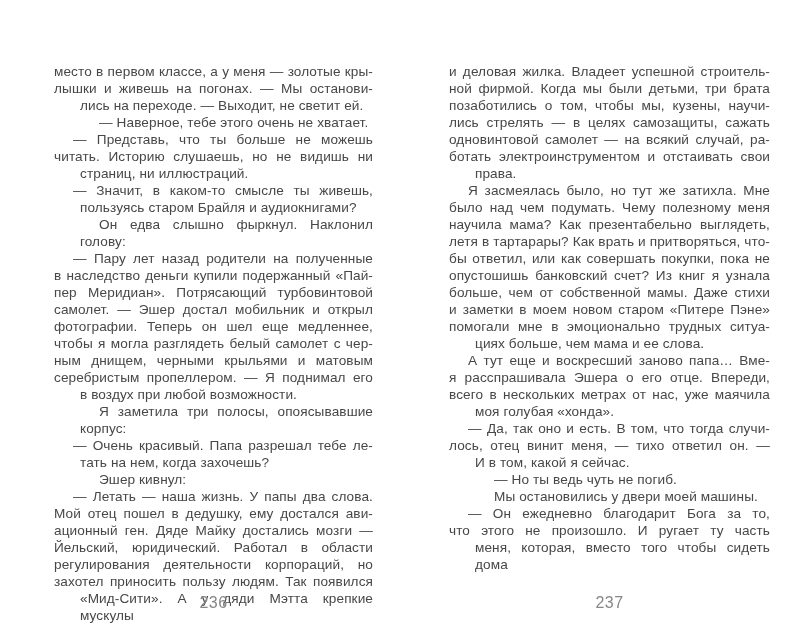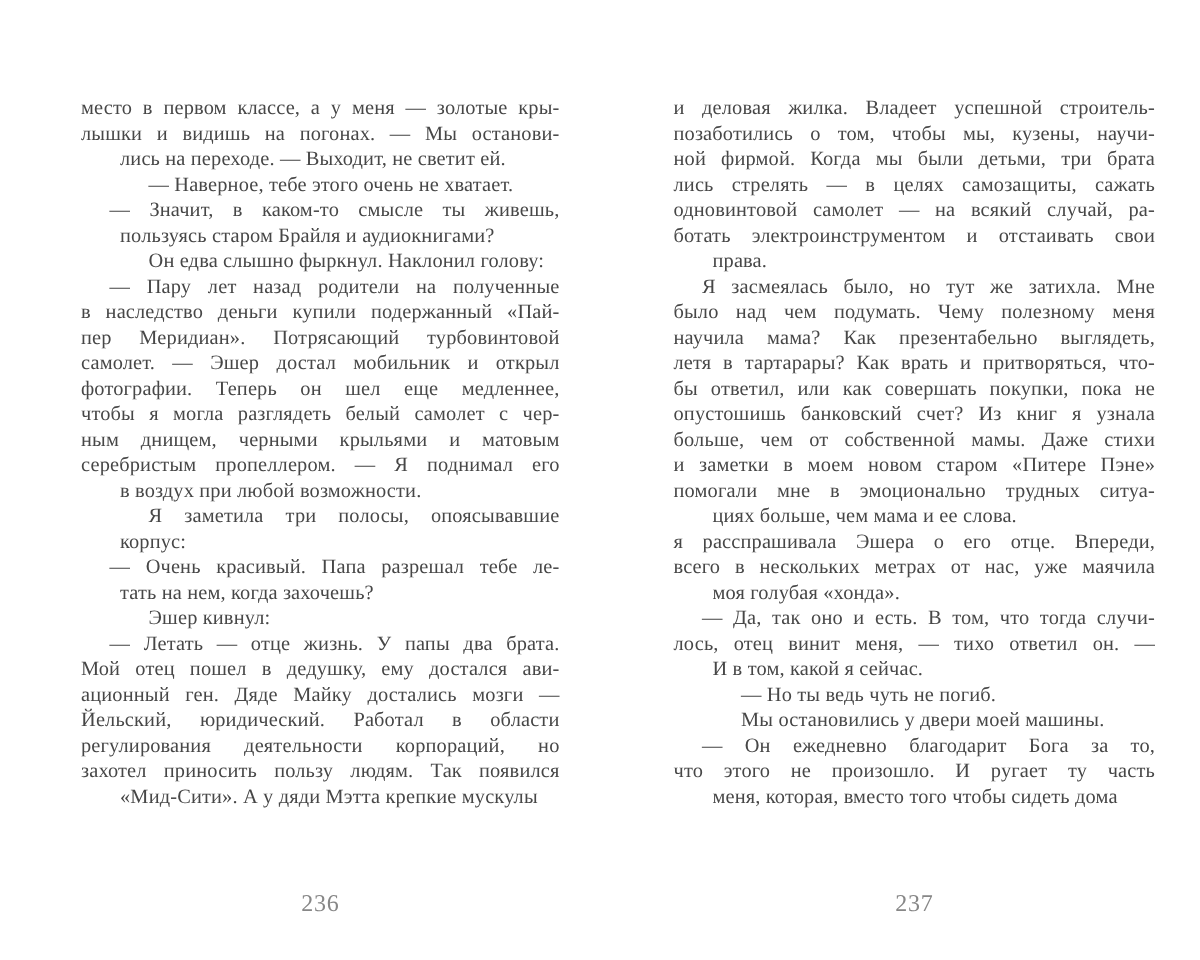--- a/index.html
+++ b/index.html
@@ -6,21 +6,21 @@
     margin: 0;
     padding: 0;
     background: #ffffff;
   }
   #viewport {
     position: relative;
     width: 800px;
     height: 640px;
     background: #ffffff;
     overflow: hidden;
-    font-family: Liberation Serif, serif;
+    font-family: Liberation Sans, sans-serif;
   }
   .page {
     position: absolute;
     top: 0;
     height: 640px;
   }
   .page-text {
     position: absolute;
     top: 63px;
     color: #474747;
@@ -56,25 +56,30 @@
 </style>
 </head>
 <body>
 
 <div id="viewport">
 
   <div class="page" id="left-page">
     <div class="page-text">
         <div class="paragraph">
           <div class="line">место в первом классе, а у меня — золотые кры-</div>
-          <div class="line">лышки и видишь на погонах. — Мы останови-</div>
+          <div class="line">лышки и живешь на погонах. — Мы останови-</div>
           <div class="line last">лись на переходе. — Выходит, не светит ей.</div>
         </div>
         <div class="paragraph">
           <div class="line last indent">— Наверное, тебе этого очень не хватает.</div>
+        </div>
+        <div class="paragraph">
+          <div class="line indent">— Представь, что ты больше не можешь</div>
+          <div class="line">читать. Историю слушаешь, но не видишь ни</div>
+          <div class="line last">страниц, ни иллюстраций.</div>
         </div>
         <div class="paragraph">
           <div class="line indent">— Значит, в каком-то смысле ты живешь,</div>
           <div class="line last">пользуясь старом Брайля и аудиокнигами?</div>
         </div>
         <div class="paragraph">
           <div class="line last indent">Он едва слышно фыркнул. Наклонил голову:</div>
         </div>
         <div class="paragraph">
           <div class="line indent">— Пару лет назад родители на полученные</div>
@@ -91,56 +96,57 @@
           <div class="line last indent">Я заметила три полосы, опоясывавшие корпус:</div>
         </div>
         <div class="paragraph">
           <div class="line indent">— Очень красивый. Папа разрешал тебе ле-</div>
           <div class="line last">тать на нем, когда захочешь?</div>
         </div>
         <div class="paragraph">
           <div class="line last indent">Эшер кивнул:</div>
         </div>
         <div class="paragraph">
-          <div class="line indent">— Летать — отце жизнь. У папы два брата.</div>
+          <div class="line indent">— Летать — наша жизнь. У папы два слова.</div>
           <div class="line">Мой отец пошел в дедушку, ему достался ави-</div>
           <div class="line">ационный ген. Дяде Майку достались мозги —</div>
           <div class="line">Йельский, юридический. Работал в области</div>
           <div class="line">регулирования деятельности корпораций, но</div>
           <div class="line">захотел приносить пользу людям. Так появился</div>
           <div class="line last">«Мид-Сити». А у дяди Мэтта крепкие мускулы</div>
         </div>
       </div>
     <div class="page-number">236</div>
   </div>
 
   <div class="page" id="right-page">
     <div class="page-text">
         <div class="paragraph">
           <div class="line">и деловая жилка. Владеет успешной строитель-</div>
+          <div class="line">ной фирмой. Когда мы были детьми, три брата</div>
           <div class="line">позаботились о том, чтобы мы, кузены, научи-</div>
-          <div class="line">ной фирмой. Когда мы были детьми, три брата</div>
           <div class="line">лись стрелять — в целях самозащиты, сажать</div>
           <div class="line">одновинтовой самолет — на всякий случай, ра-</div>
           <div class="line">ботать электроинструментом и отстаивать свои</div>
           <div class="line last">права.</div>
         </div>
         <div class="paragraph">
           <div class="line indent">Я засмеялась было, но тут же затихла. Мне</div>
           <div class="line">было над чем подумать. Чему полезному меня</div>
           <div class="line">научила мама? Как презентабельно выглядеть,</div>
           <div class="line">летя в тартарары? Как врать и притворяться, что-</div>
           <div class="line">бы ответил, или как совершать покупки, пока не</div>
           <div class="line">опустошишь банковский счет? Из книг я узнала</div>
           <div class="line">больше, чем от собственной мамы. Даже стихи</div>
           <div class="line">и заметки в моем новом старом «Питере Пэне»</div>
           <div class="line">помогали мне в эмоционально трудных ситуа-</div>
           <div class="line last">циях больше, чем мама и ее слова.</div>
         </div>
         <div class="paragraph">
+          <div class="line indent">А тут еще и воскресший заново папа… Вме-</div>
           <div class="line">я расспрашивала Эшера о его отце. Впереди,</div>
           <div class="line">всего в нескольких метрах от нас, уже маячила</div>
           <div class="line last">моя голубая «хонда».</div>
         </div>
         <div class="paragraph">
           <div class="line indent">— Да, так оно и есть. В том, что тогда случи-</div>
           <div class="line">лось, отец винит меня, — тихо ответил он. —</div>
           <div class="line last">И в том, какой я сейчас.</div>
         </div>
         <div class="paragraph">

